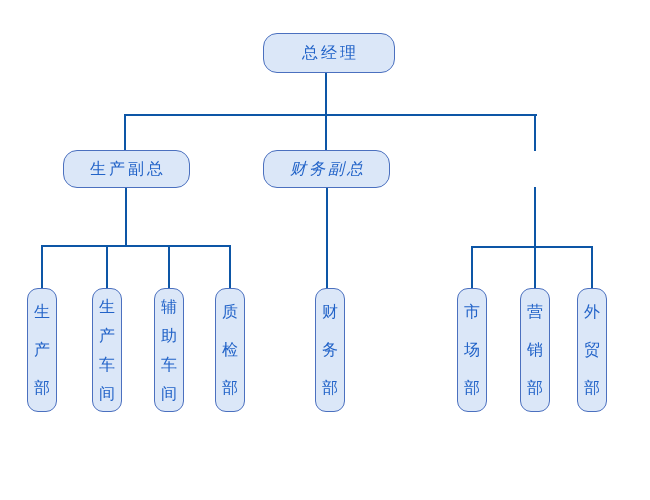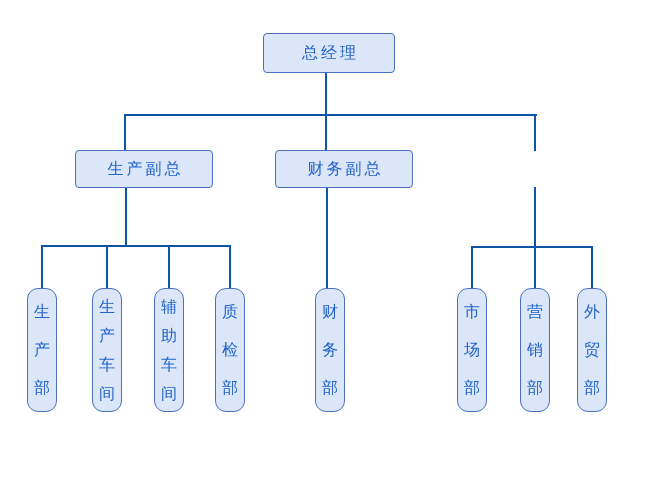--- a/index.html
+++ b/index.html
@@ -5,29 +5,29 @@
   html,body{margin:0;padding:0;background:#ffffff;}
   .canvas{
     position:relative;width:650px;height:500px;background:#ffffff;overflow:hidden;
     font-family:"Liberation Sans",sans-serif;
   }
   .line{position:absolute;background:#0d56a6;}
   .h{height:2px;}
   .v{width:2px;}
   .node{
     position:absolute;box-sizing:border-box;
-    background:#dbe7f8;border:1.5px solid #4b70bf;border-radius:4px;
+    background:#dbe7f8;border:1.5px solid #4b70bf;border-radius:14px;
     display:flex;align-items:center;justify-content:center;
     color:#2263c8;font-size:16px;
   }
   .node .lbl{white-space:nowrap;letter-spacing:3px;text-indent:3px;}
   .root{left:263px;top:33px;width:132px;height:40px;}
-  .lvl2{top:150px;width:138px;height:38px;margin-left:12px;}
+  .lvl2{top:150px;width:127px;height:38px;}
   #vp-production{left:63px;}
-  #vp-finance{left:263px;}
+  #vp-finance{left:263px;font-style:italic;}
   #vp-marketing{left:463px;}
   .dept{top:288px;width:30px;height:124px;border-radius:11px;}
   #d-prod{left:27px;}
   #d-prodshop{left:92px;}
   #d-auxshop{left:154px;}
   #d-quality{left:215px;}
   #d-findept{left:315px;}
   #d-market{left:457px;}
   #d-sales{left:520px;}
   #d-trade{left:577px;}

